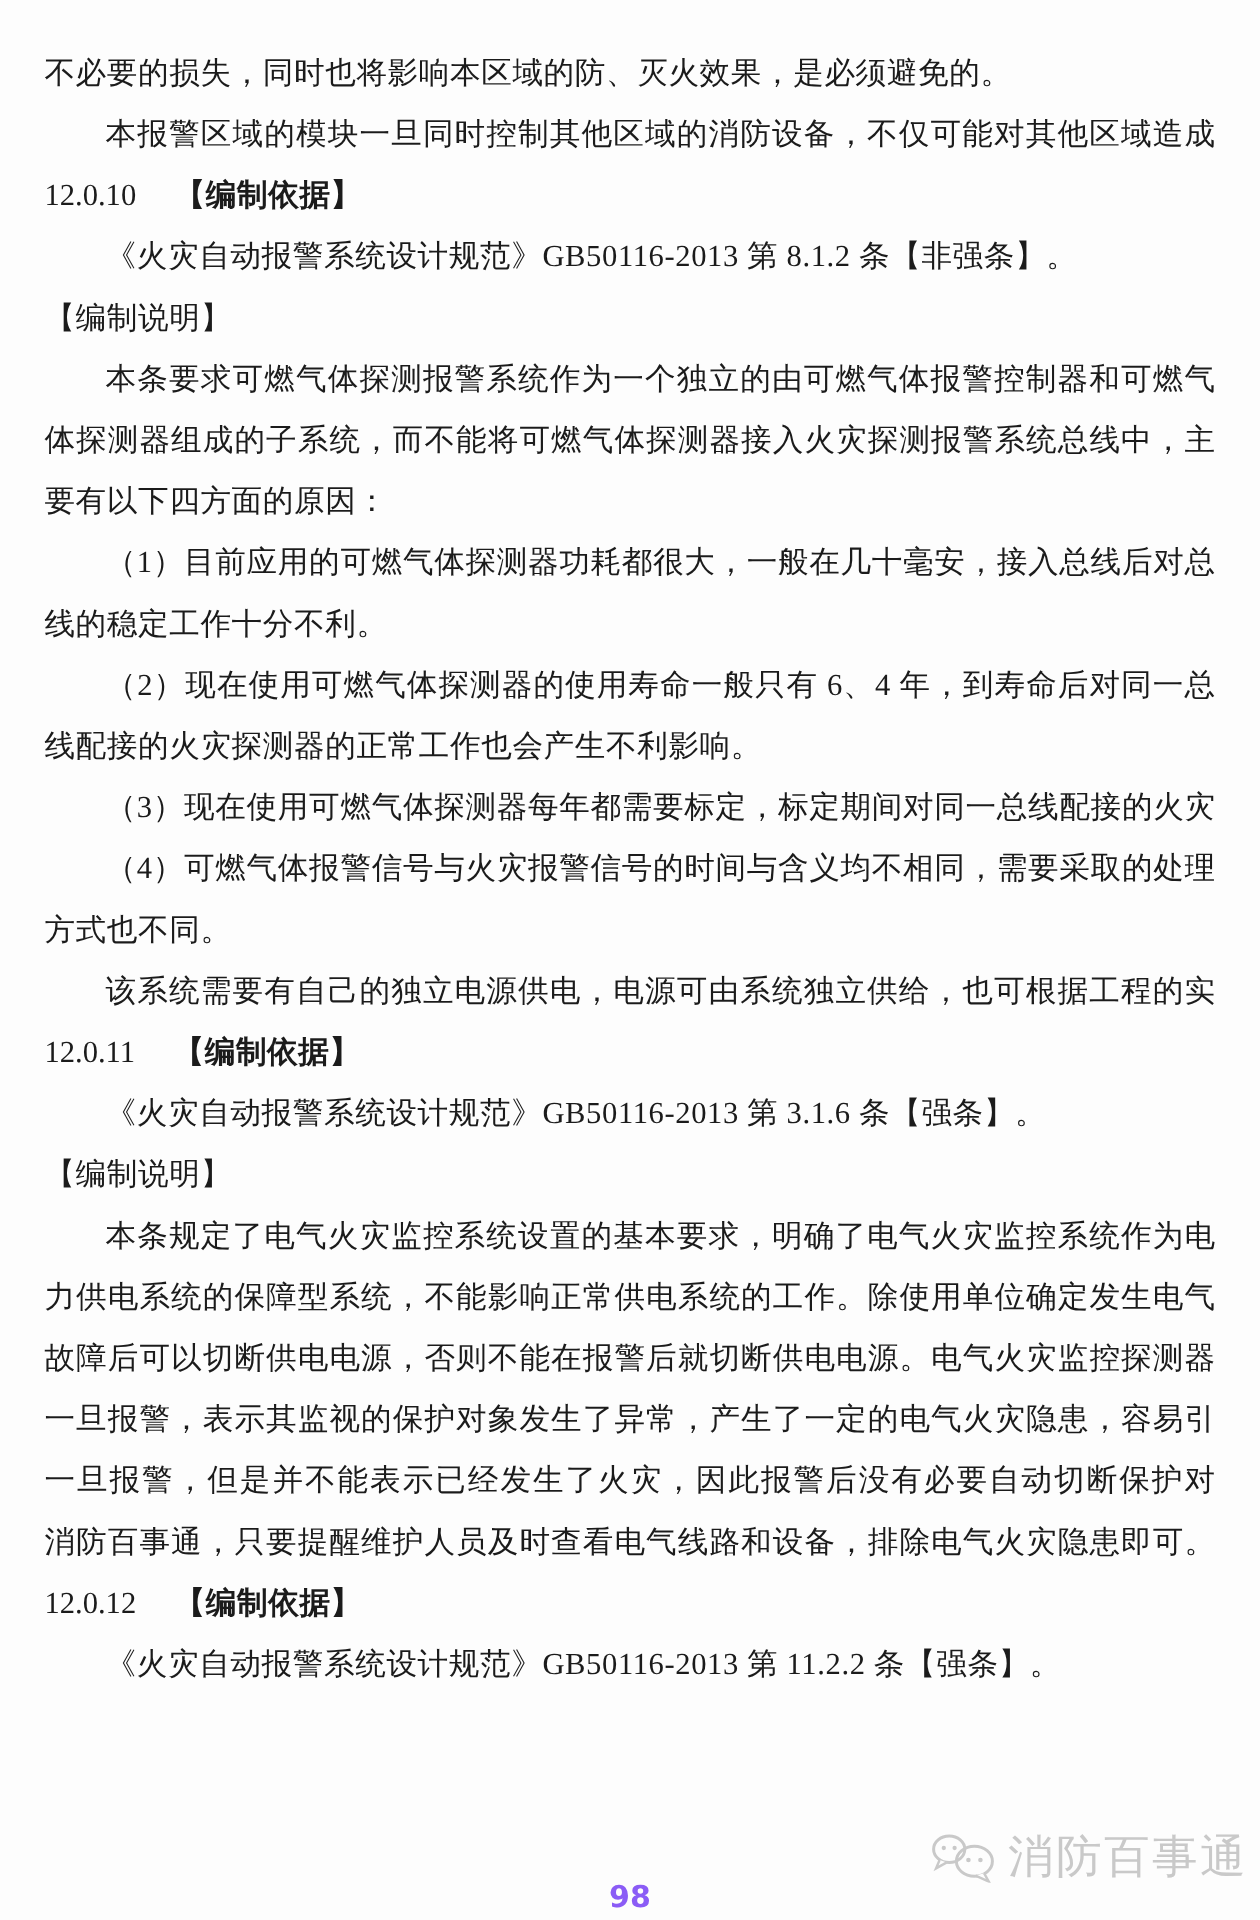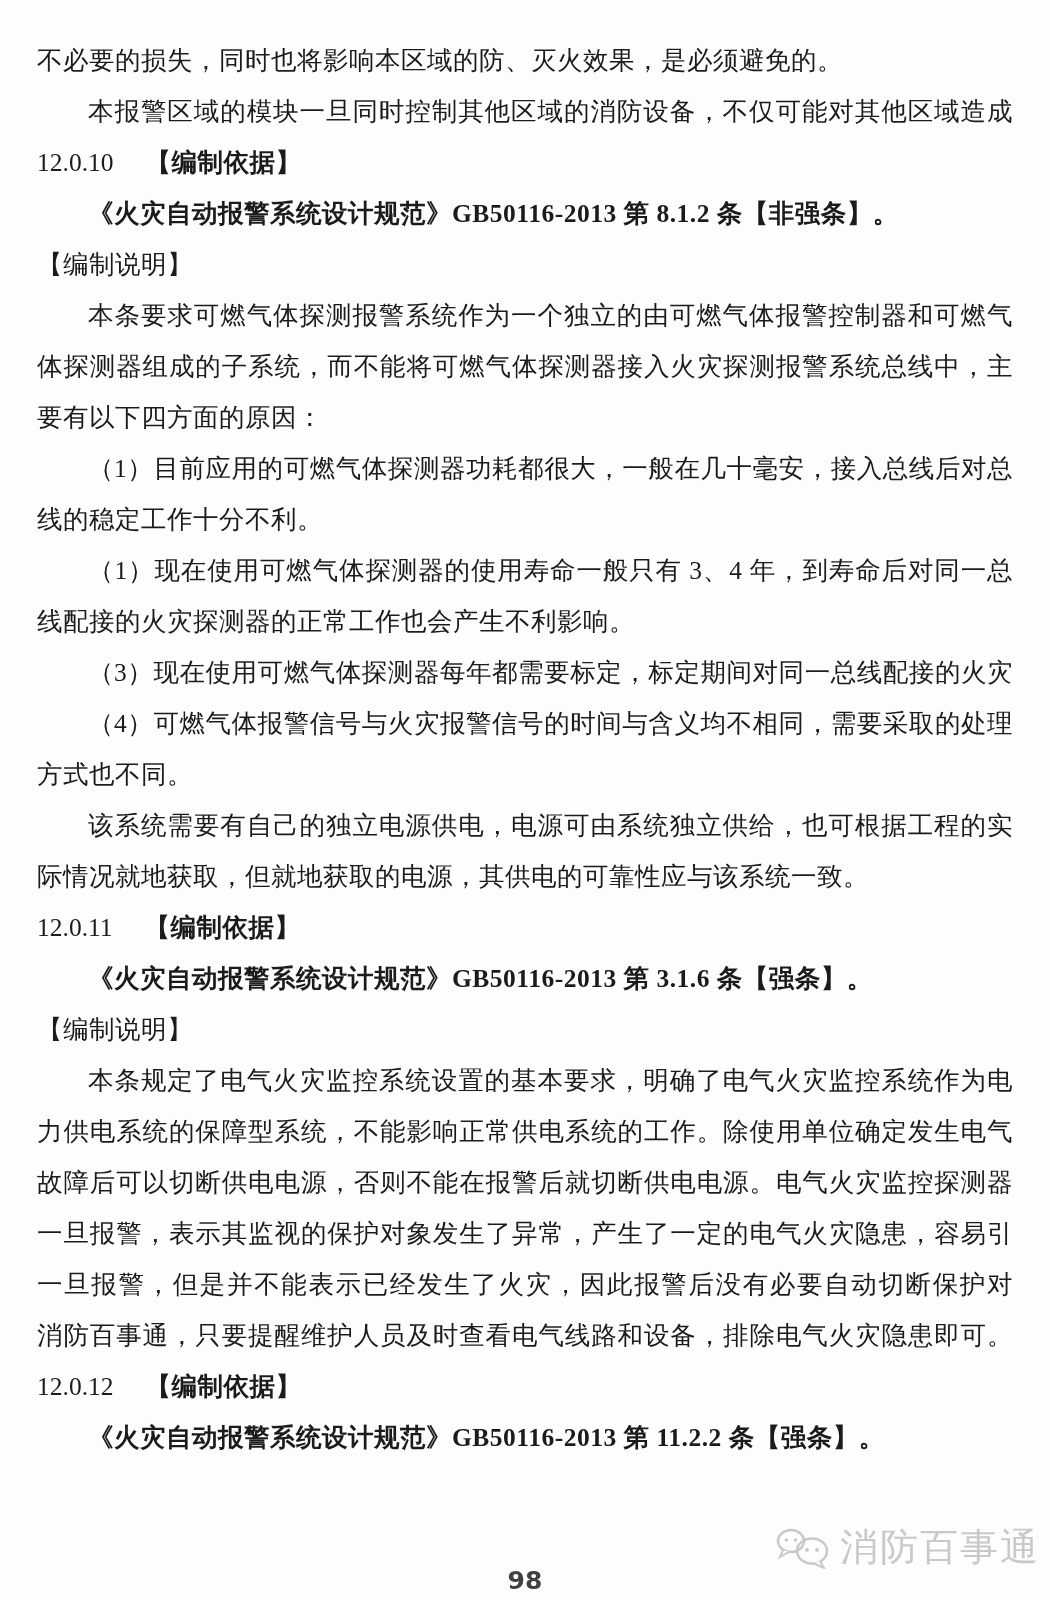--- a/index.html
+++ b/index.html
@@ -34,40 +34,40 @@
     letter-spacing: 0.5px;
   }
   .line.just {
     text-align: justify;
     text-align-last: justify;
   }
   .line.indent {
     text-indent: 2em;
   }
   .line.ref {
-    font-weight: 700;
+    font-weight: 400;
   }
   .line.heading .heading-label {
     font-weight: 700;
   }
   .line.heading .heading-num {
     font-weight: 400;
     margin-right: 32px;
     letter-spacing: 0;
   }
   .page-number {
     position: absolute;
     top: 1566px;
     left: 0;
     width: 1050px;
     text-align: center;
     font-family: "DejaVu Sans", "Liberation Sans", sans-serif;
     font-weight: 700;
     font-size: 25px;
-    color: #404040;
+    color: #8b5cf6;
   }
   .watermark {
     position: absolute;
     top: 1522px;
     right: 10px;
     display: flex;
     align-items: center;
     gap: 8px;
     color: #c9c9c9;
   }
@@ -89,27 +89,26 @@
       <div class="line body">不必要的损失，同时也将影响本区域的防、灭火效果，是必须避免的。</div>
       <div class="line body indent just">本报警区域的模块一旦同时控制其他区域的消防设备，不仅可能对其他区域造成</div>
       <div class="line heading"><span class="heading-num">12.0.10</span><span class="heading-label">【编制依据】</span></div>
       <div class="line ref indent">《火灾自动报警系统设计规范》GB50116-2013 第 8.1.2 条【非强条】。</div>
       <div class="line heading">【编制说明】</div>
       <div class="line body indent just">本条要求可燃气体探测报警系统作为一个独立的由可燃气体报警控制器和可燃气</div>
       <div class="line body just">体探测器组成的子系统，而不能将可燃气体探测器接入火灾探测报警系统总线中，主</div>
       <div class="line body">要有以下四方面的原因：</div>
       <div class="line body indent just">（1）目前应用的可燃气体探测器功耗都很大，一般在几十毫安，接入总线后对总</div>
       <div class="line body">线的稳定工作十分不利。</div>
-      <div class="line body indent just">（1）现在使用可燃气体探测器的使用寿命一般只有 3、4 年，到寿命后对同一总</div>
+      <div class="line body indent just">（2）现在使用可燃气体探测器的使用寿命一般只有 6、4 年，到寿命后对同一总</div>
       <div class="line body">线配接的火灾探测器的正常工作也会产生不利影响。</div>
       <div class="line body indent just">（3）现在使用可燃气体探测器每年都需要标定，标定期间对同一总线配接的火灾</div>
       <div class="line body indent just">（4）可燃气体报警信号与火灾报警信号的时间与含义均不相同，需要采取的处理</div>
       <div class="line body">方式也不同。</div>
       <div class="line body indent just">该系统需要有自己的独立电源供电，电源可由系统独立供给，也可根据工程的实</div>
-      <div class="line body">际情况就地获取，但就地获取的电源，其供电的可靠性应与该系统一致。</div>
       <div class="line heading"><span class="heading-num">12.0.11</span><span class="heading-label">【编制依据】</span></div>
       <div class="line ref indent">《火灾自动报警系统设计规范》GB50116-2013 第 3.1.6 条【强条】。</div>
       <div class="line heading">【编制说明】</div>
       <div class="line body indent just">本条规定了电气火灾监控系统设置的基本要求，明确了电气火灾监控系统作为电</div>
       <div class="line body just">力供电系统的保障型系统，不能影响正常供电系统的工作。除使用单位确定发生电气</div>
       <div class="line body just">故障后可以切断供电电源，否则不能在报警后就切断供电电源。电气火灾监控探测器</div>
       <div class="line body just">一旦报警，表示其监视的保护对象发生了异常，产生了一定的电气火灾隐患，容易引</div>
       <div class="line body just">一旦报警，但是并不能表示已经发生了火灾，因此报警后没有必要自动切断保护对</div>
       <div class="line body just">消防百事通，只要提醒维护人员及时查看电气线路和设备，排除电气火灾隐患即可。</div>
       <div class="line heading"><span class="heading-num">12.0.12</span><span class="heading-label">【编制依据】</span></div>

